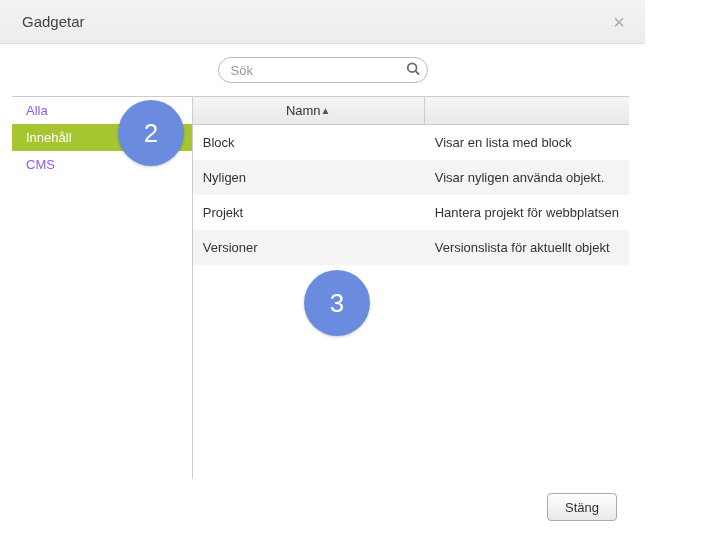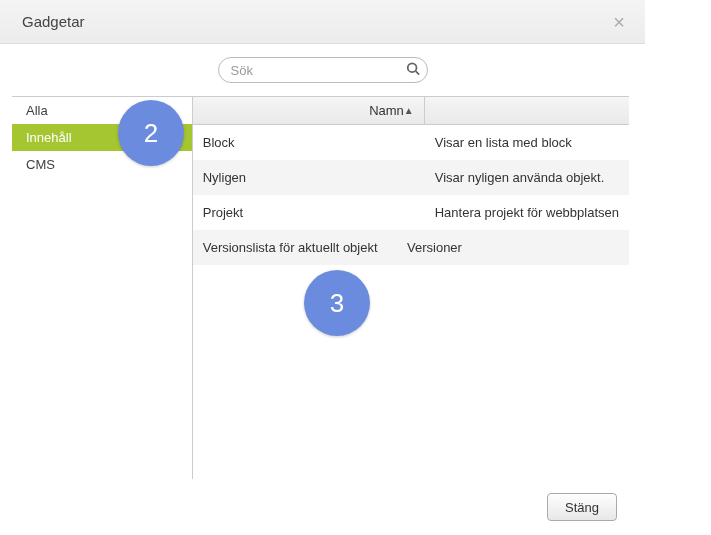--- a/index.html
+++ b/index.html
@@ -10,26 +10,26 @@
   .close-x { color: #aaa; font-size: 20px; line-height: 1; cursor: pointer; padding: 4px 6px; }
 
   .toolbar { height: 52px; display: flex; align-items: center; justify-content: center; padding: 12px 20px; }
   .search-wrap { position: relative; }
   .search-input { width: 210px; height: 26px; border: 1px solid #bbb; border-radius: 13px; padding: 0 30px 0 12px; font-size: 13px; color: #555; outline: none; }
   .search-input::placeholder { color: #999; }
   .search-icon { position: absolute; right: 8px; top: 50%; transform: translateY(-50%); color: #666; pointer-events: none; }
 
   .body { flex: 1; display: flex; padding: 0 16px 0 12px; }
   .sidebar { width: 186px; border-top: 1px solid #ccc; }
-  .sidebar-item { padding: 6px 14px; cursor: pointer; color: #404040; }
+  .sidebar-item { padding: 6px 14px; cursor: pointer; color: #8b5cf6; }
   .sidebar-item.active { background: #a5c531; color: #fff; }
   .main { flex: 1; display: flex; flex-direction: column; border-left: 1px solid #ccc; border-top: 1px solid #ccc; position: relative; }
   .col-header-row { display: flex; background: linear-gradient(#f5f5f5, #e9e9e9); border-bottom: 1px solid #ccc; height: 28px; }
   .col-header { display: flex; align-items: center; padding: 0 10px; font-size: 13px; color: #333; border-right: 1px solid #ccc; }
-  .col-name { flex: 0 0 232px; justify-content: flex-end; }
+  .col-name { flex: 0 0 232px; justify-content: center; }
   .col-desc { flex: 1; border-right: none; }
   .sort-arrow { font-size: 10px; color: #555; }
   .rows { flex: 1; overflow: auto; }
   .row { display: flex; height: 35px; align-items: center; }
   .row:nth-child(odd) { background: #fff; }
   .row:nth-child(even) { background: #f4f4f4; }
   .cell { padding: 0 10px; overflow: hidden; white-space: nowrap; text-overflow: ellipsis; }
   .cell-name { flex: 0 0 232px; color: #333; }
   .cell-desc { flex: 1; color: #333; }
 
@@ -92,22 +92,22 @@
         </div>
         <div class="row">
           <div class="cell cell-name">Nyligen</div>
           <div class="cell cell-desc">Visar nyligen använda objekt.</div>
         </div>
         <div class="row">
           <div class="cell cell-name">Projekt</div>
           <div class="cell cell-desc">Hantera projekt för webbplatsen</div>
         </div>
         <div class="row">
+          <div class="cell cell-name">Versioner</div>
           <div class="cell cell-desc">Versionslista för aktuellt objekt</div>
-          <div class="cell cell-name">Versioner</div>
         </div>
       </div>
     </div>
   </div>
 
   <div class="footer">
     <button class="btn">Stäng</button>
   </div>
 
   <div class="callout callout-2">2</div>

